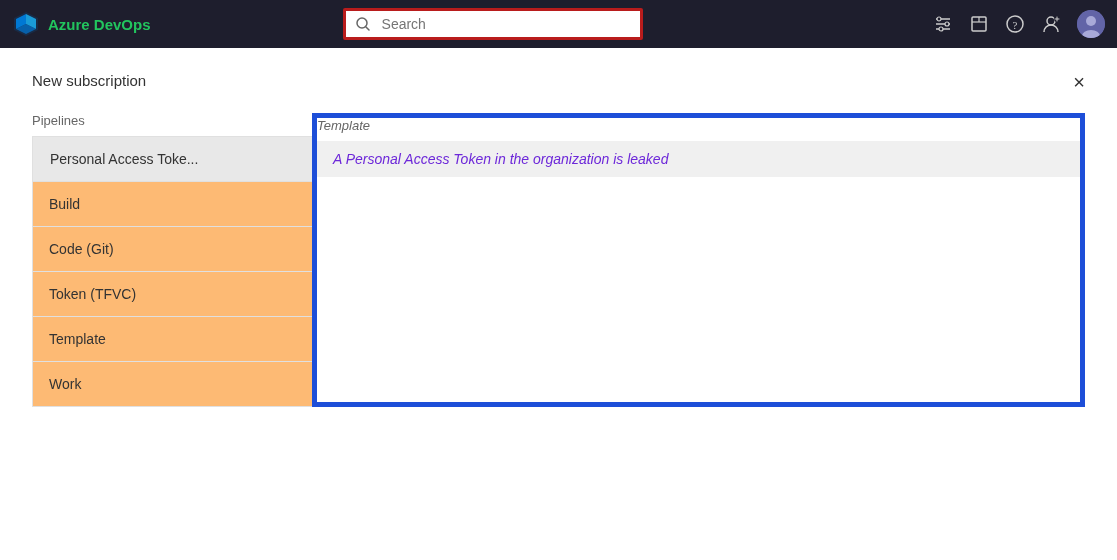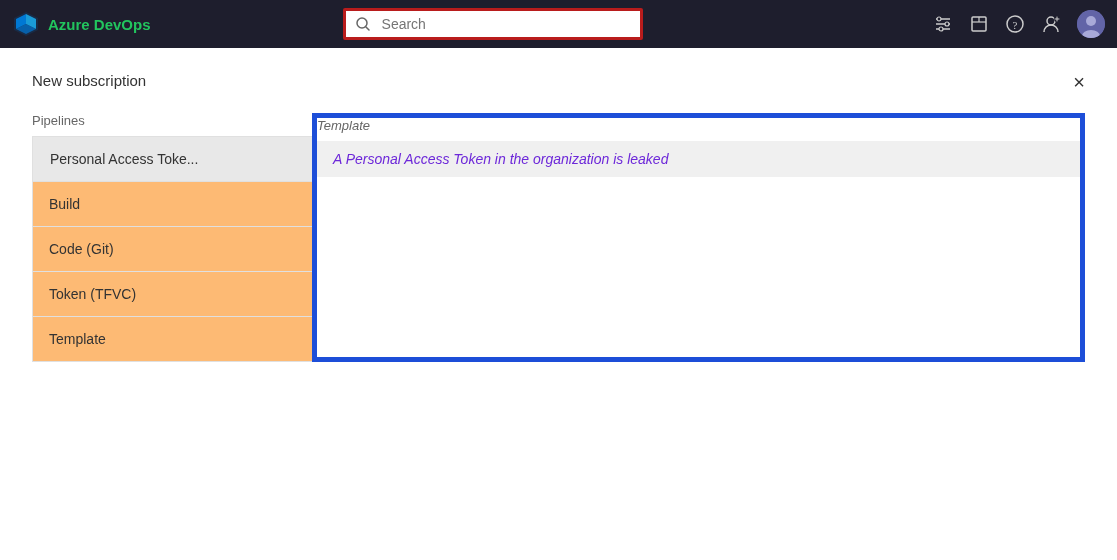--- a/index.html
+++ b/index.html
@@ -272,20 +272,21 @@
   <div class="columns-container">
 
     <div class="category-column">
       <div class="column-header">Pipelines</div>
       <ul class="category-list">
         <li class="category-item selected">Personal Access Toke...</li>
         <li class="category-item">Build</li>
         <li class="category-item">Code (Git)</li>
         <li class="category-item">Token (TFVC)</li>
         <li class="category-item">Template</li>
+        <li class="category-item">Work</li>
       </ul>
     </div>
 
     <div class="template-column">
       <div class="column-header">Template</div>
       <ul class="template-list">
         <li class="template-item">A Personal Access Token in the organization is leaked</li>
       </ul>
     </div>
   </div>

